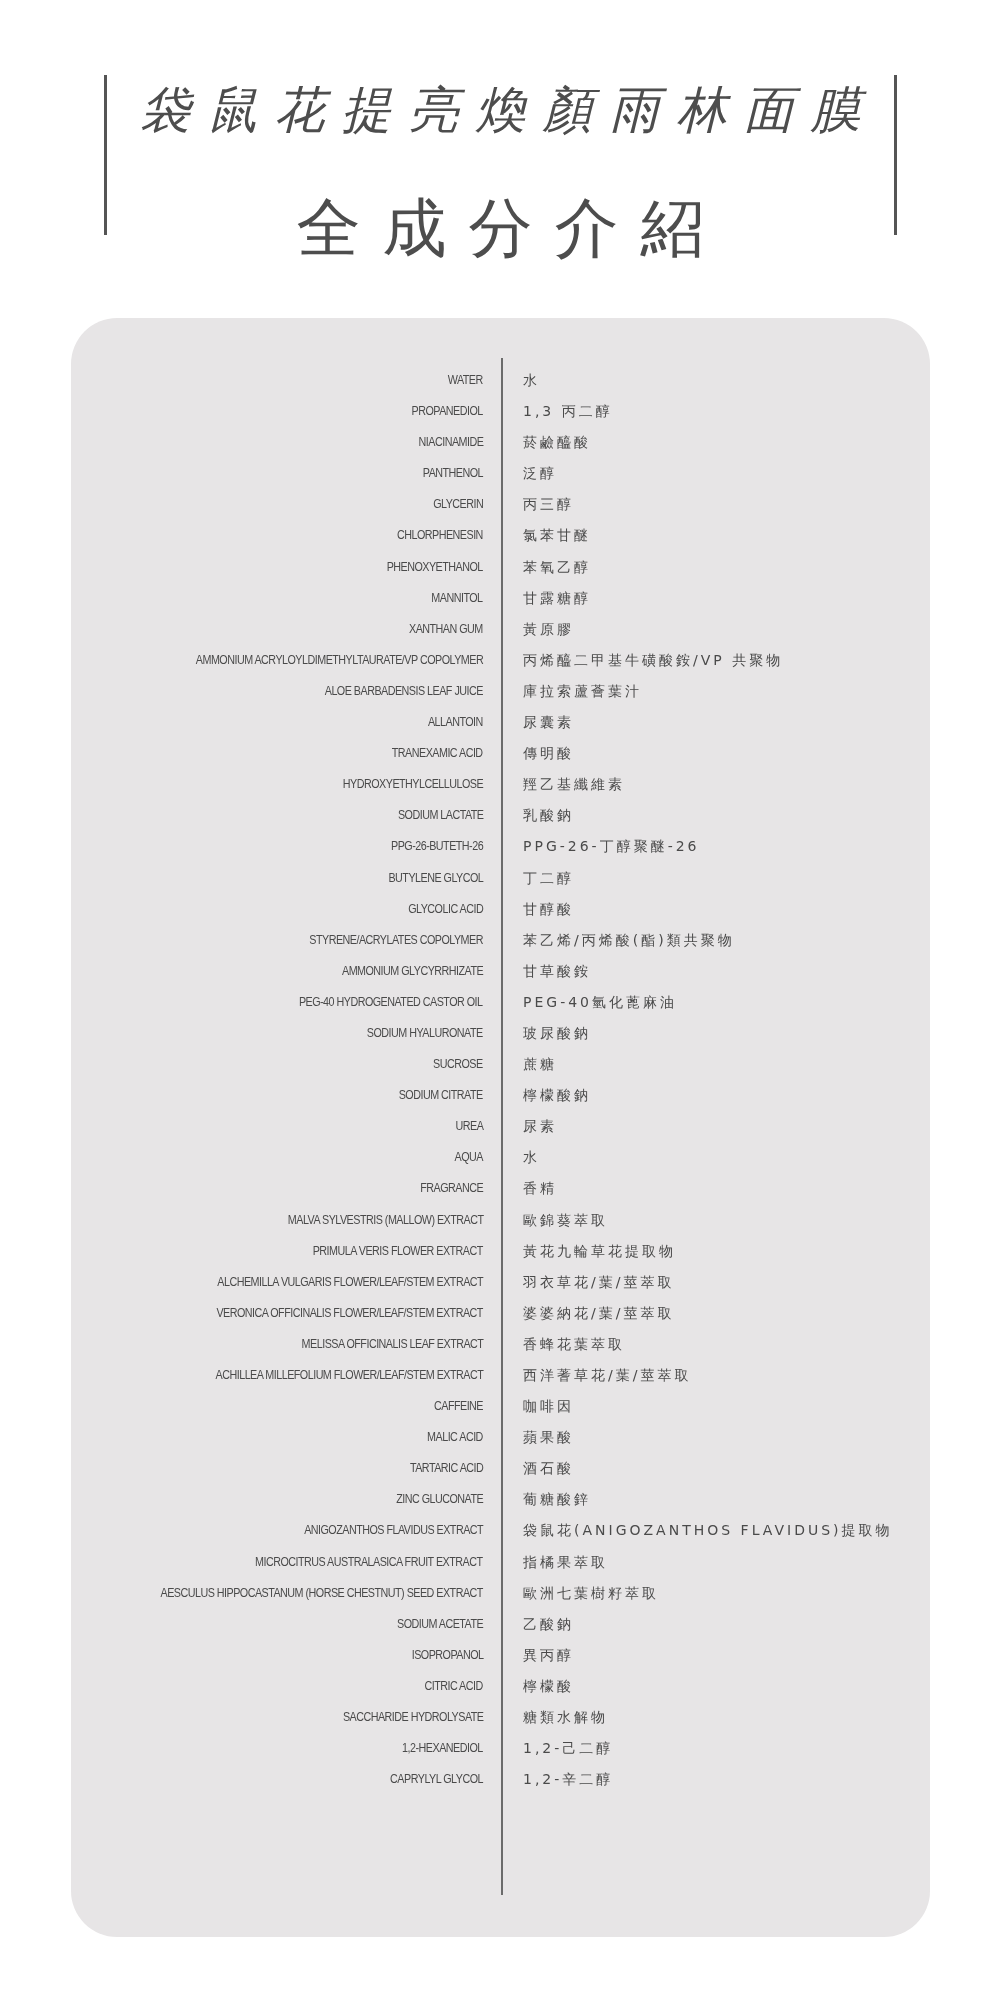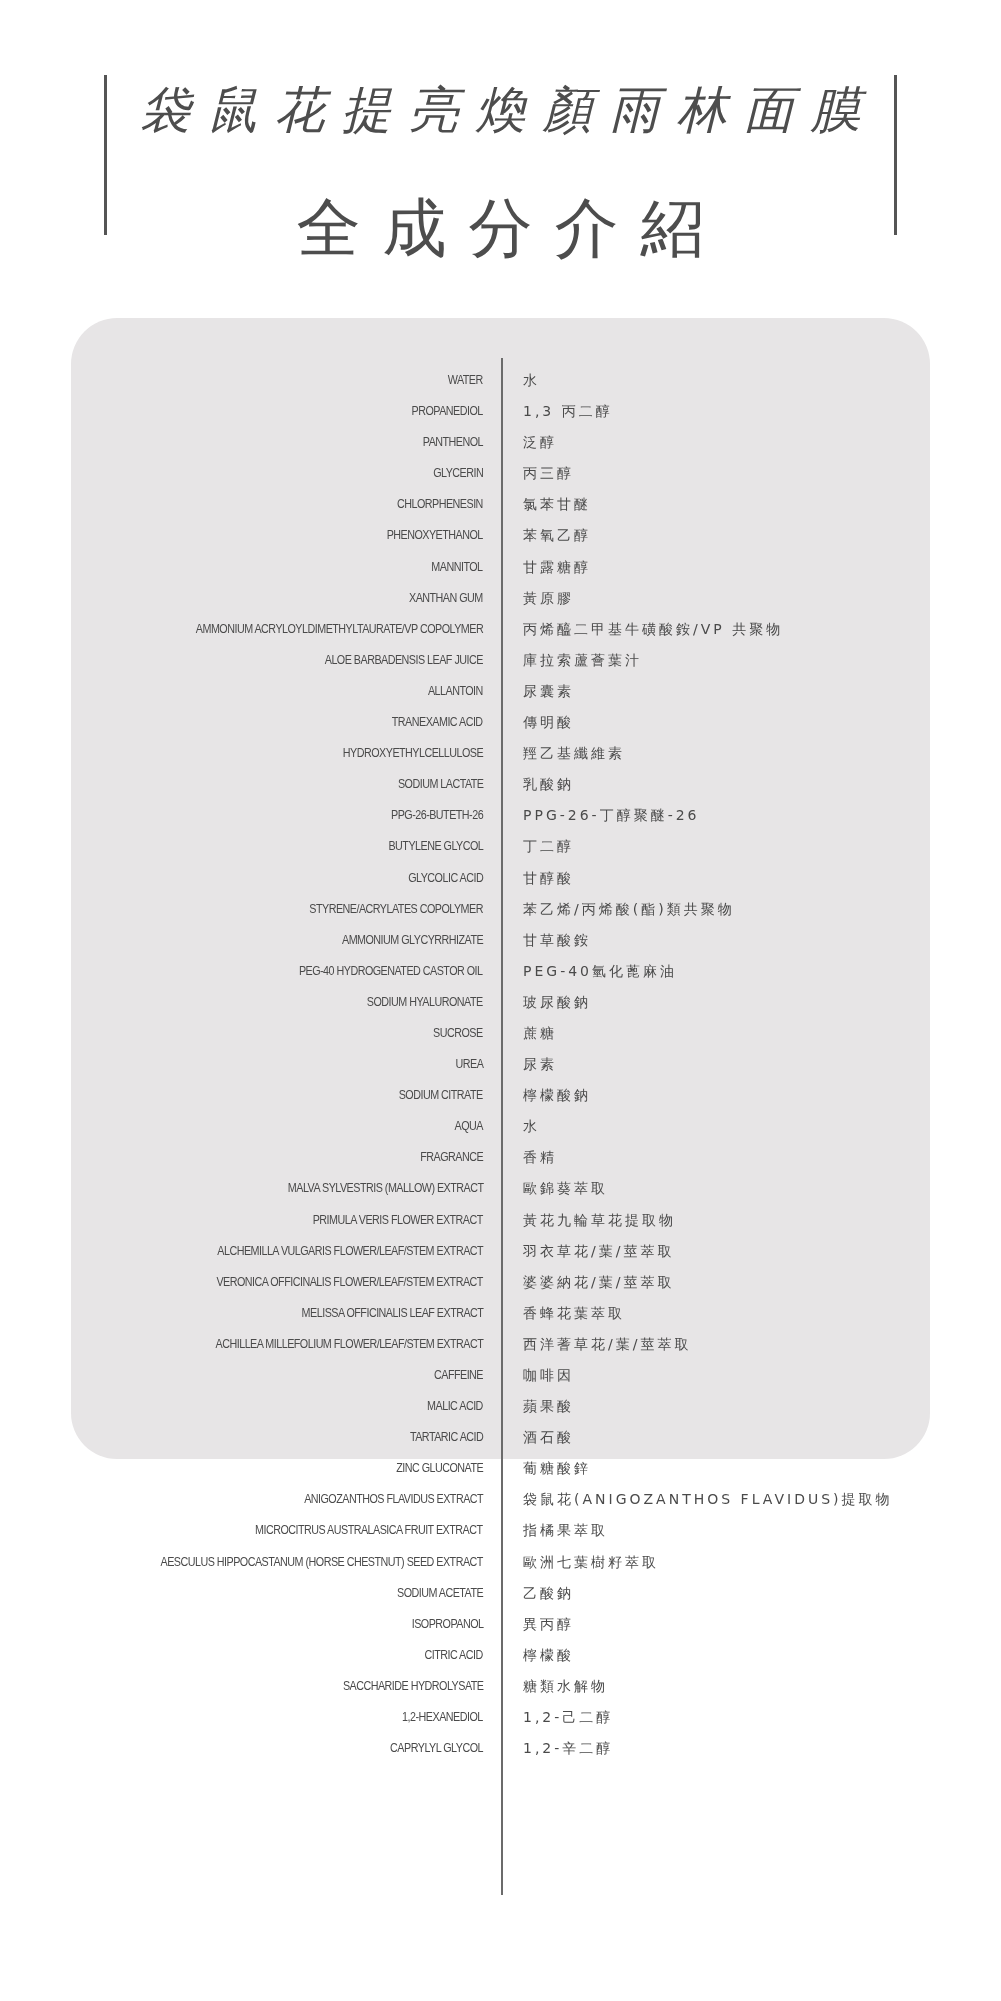--- a/index.html
+++ b/index.html
@@ -53,21 +53,21 @@
     box-sizing: border-box;
     color: #4d4d4d;
     white-space: nowrap;
     margin-top: 22px;
   }
   .panel {
     position: absolute;
     left: 71px;
     top: 318px;
     width: 859px;
-    height: 1141px;
+    height: 1619px;
     background: #e7e5e6;
     border-radius: 46px;
   }
   .divider {
     position: absolute;
     left: 430px;
     top: 40px;
     width: 2px;
     height: 1537px;
     background: #6b6b6b;
@@ -120,20 +120,24 @@
   <div class="list" id="ingredient-list">
       <div class="row">
     <span class="en">WATER</span>
     <span class="zh">水</span>
   </div>
       <div class="row">
     <span class="en">PROPANEDIOL</span>
     <span class="zh">1,3 丙二醇</span>
   </div>
       <div class="row">
+    <span class="en">NIACINAMIDE</span>
+    <span class="zh">菸鹼醯酸</span>
+  </div>
+      <div class="row">
     <span class="en">PANTHENOL</span>
     <span class="zh">泛醇</span>
   </div>
       <div class="row">
     <span class="en">GLYCERIN</span>
     <span class="zh">丙三醇</span>
   </div>
       <div class="row">
     <span class="en">CHLORPHENESIN</span>
     <span class="zh">氯苯甘醚</span>
@@ -200,26 +204,26 @@
   </div>
       <div class="row">
     <span class="en">SODIUM HYALURONATE</span>
     <span class="zh">玻尿酸鈉</span>
   </div>
       <div class="row">
     <span class="en">SUCROSE</span>
     <span class="zh">蔗糖</span>
   </div>
       <div class="row">
+    <span class="en">SODIUM CITRATE</span>
+    <span class="zh">檸檬酸鈉</span>
+  </div>
+      <div class="row">
     <span class="en">UREA</span>
     <span class="zh">尿素</span>
-  </div>
-      <div class="row">
-    <span class="en">SODIUM CITRATE</span>
-    <span class="zh">檸檬酸鈉</span>
   </div>
       <div class="row">
     <span class="en">AQUA</span>
     <span class="zh">水</span>
   </div>
       <div class="row">
     <span class="en">FRAGRANCE</span>
     <span class="zh">香精</span>
   </div>
       <div class="row">

